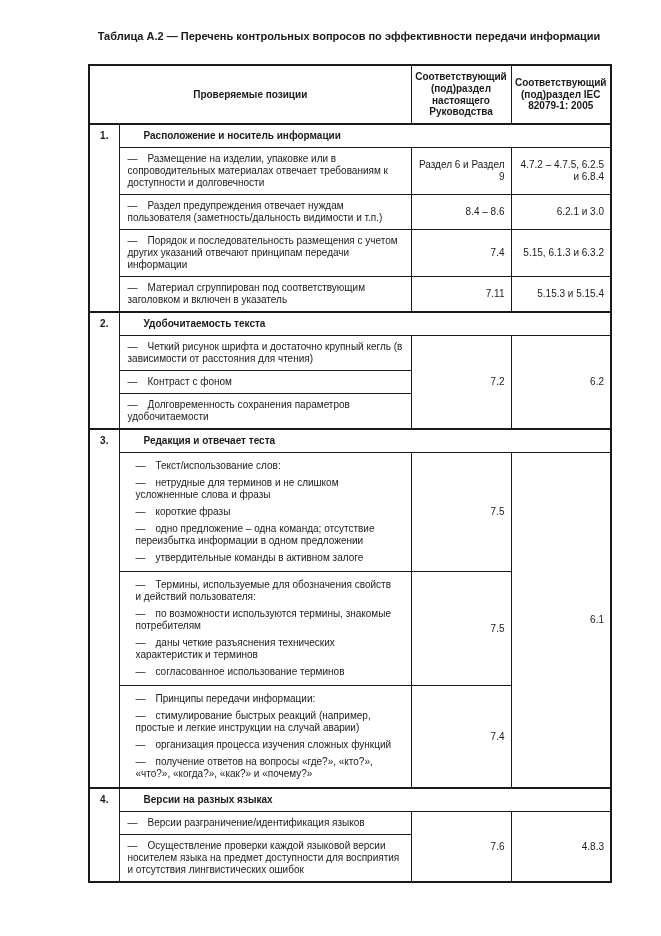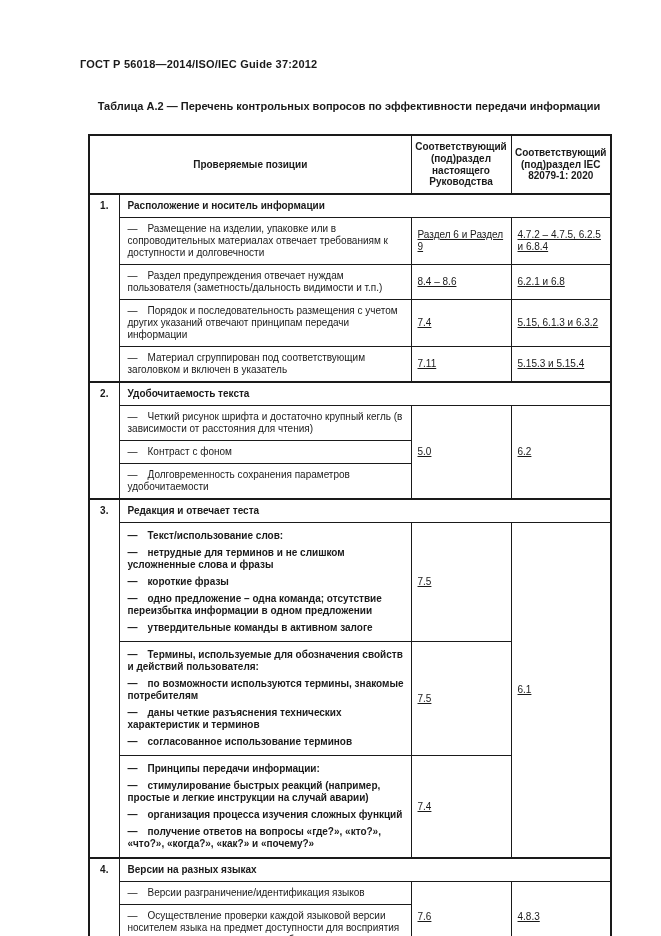--- a/index.html
+++ b/index.html
@@ -46,84 +46,83 @@
     border-top: 2px solid #1a1a1a;
   }
   td.num-cell {
     text-align: center;
     vertical-align: top;
     font-weight: bold;
     padding-top: 5px;
   }
   td.section-title-cell {
     font-weight: bold;
-    padding: 5px 8px;
+    padding: 5px 24px;
   }
-  td.ref-cell { text-align: left; text-decoration: underline; }
-  td.items-cell p { margin: 5px 0; font-weight: bold; }
+  td.ref-cell { text-align: right; }
+  td.items-cell p { margin: 5px 8px; }
   td.items-cell p:first-child { margin-top: 2px; }
   td.items-cell p:last-child { margin-bottom: 2px; }
   td.text-cell { padding: 5px 6px 5px 8px; }
 </style>
 </head>
 <body>
 
 <div>
 
-  <div class="doc-header">ГОСТ Р 56018—2014/ISO/IEC Guide 37:2012</div>
 
   <div class="table-title">Таблица А.2 — Перечень контрольных вопросов по эффективности передачи информации</div>
 
   <table class="checklist">
     <colgroup>
       <col style="width:30px">
         <col style="width:292px">
         <col style="width:100px">
         <col style="width:100px">
     </colgroup>
     <tbody>
 
       <tr class="header-row">
         <td colspan="2">Проверяемые позиции</td>
         <td>Соответствующий (под)раздел настоящего Руководства</td>
-        <td>Соответствующий (под)раздел IEC 82079-1: 2020</td>
+        <td>Соответствующий (под)раздел IEC 82079-1: 2005</td>
       </tr>
 
       <tr class="section-row">
         <td class="num-cell" rowspan="5">1.</td>
         <td class="section-title-cell" colspan="3">Расположение и носитель информации</td>
       </tr>
       <tr>
         <td class="text-cell">— Размещение на изделии, упаковке или в сопроводительных материалах отвечает требованиям к доступности и долговечности</td>
         <td class="ref-cell">Раздел 6 и Раздел 9</td>
         <td class="ref-cell">4.7.2 – 4.7.5, 6.2.5 и 6.8.4</td>
       </tr>
       <tr>
         <td class="text-cell">— Раздел предупреждения отвечает нуждам пользователя (заметность/дальность видимости и т.п.)</td>
         <td class="ref-cell">8.4 – 8.6</td>
-        <td class="ref-cell">6.2.1 и 6.8</td>
+        <td class="ref-cell">6.2.1 и 3.0</td>
       </tr>
       <tr>
         <td class="text-cell">— Порядок и последовательность размещения с учетом других указаний отвечают принципам передачи информации</td>
         <td class="ref-cell">7.4</td>
         <td class="ref-cell">5.15, 6.1.3 и 6.3.2</td>
       </tr>
       <tr>
         <td class="text-cell">— Материал сгруппирован под соответствующим заголовком и включен в указатель</td>
         <td class="ref-cell">7.11</td>
         <td class="ref-cell">5.15.3 и 5.15.4</td>
       </tr>
 
       <tr class="section-row">
         <td class="num-cell" rowspan="4">2.</td>
         <td class="section-title-cell" colspan="3">Удобочитаемость текста</td>
       </tr>
       <tr>
         <td class="text-cell">— Четкий рисунок шрифта и достаточно крупный кегль (в зависимости от расстояния для чтения)</td>
-        <td class="ref-cell" rowspan="3">5.0</td>
+        <td class="ref-cell" rowspan="3">7.2</td>
         <td class="ref-cell" rowspan="3">6.2</td>
       </tr>
       <tr>
         <td class="text-cell">— Контраст с фоном</td>
       </tr>
       <tr>
         <td class="text-cell">— Долговременность сохранения параметров удобочитаемости</td>
       </tr>
 
       <tr class="section-row">

